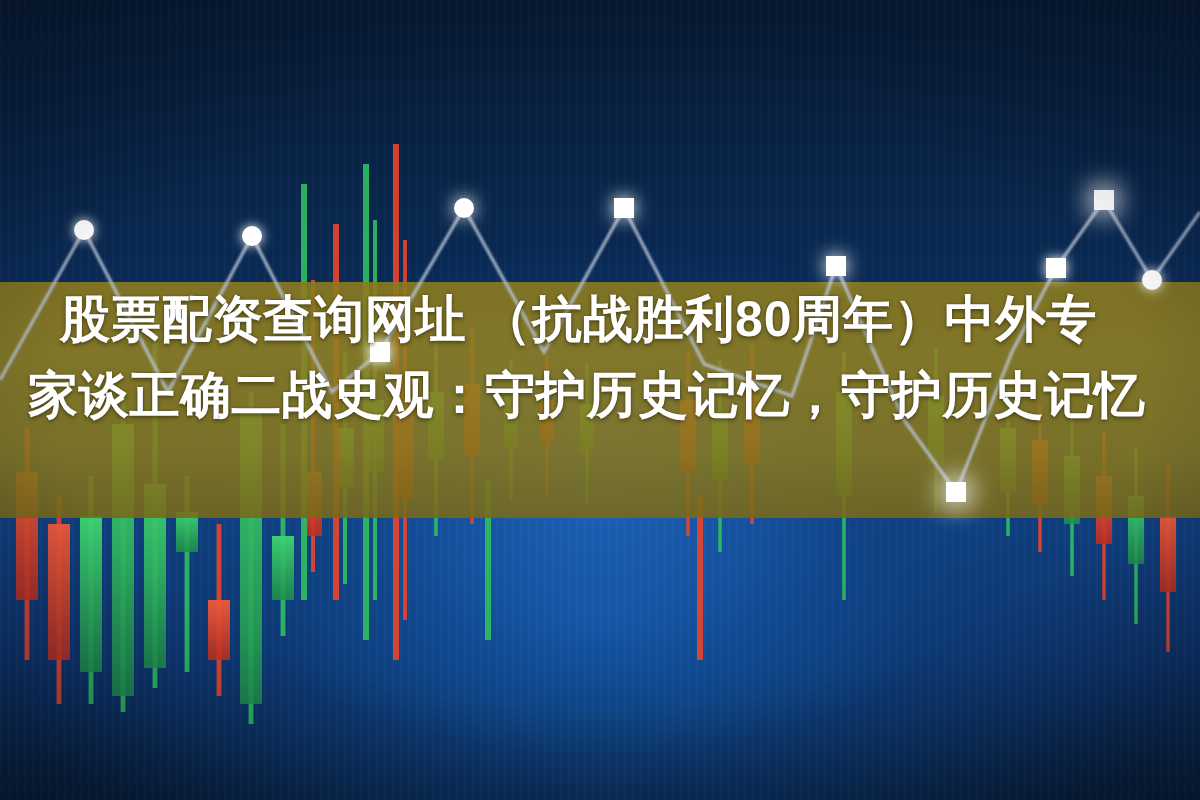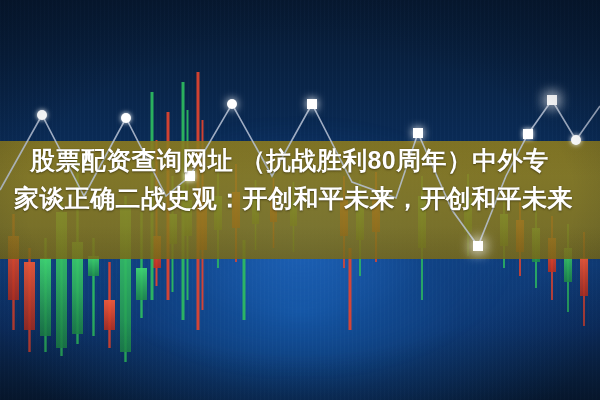--- a/index.html
+++ b/index.html
@@ -276,16 +276,16 @@
         <rect x="523" y="129" width="10" height="10" fill="#ffffff" filter="url(#mGlowLow)"></rect>
         <rect x="547" y="95" width="10" height="10" fill="#ffffff" filter="url(#mGlowHigh)"></rect>
         <circle cx="576" cy="140" r="5" fill="#ffffff" filter="url(#mGlowLow)"></circle>
       </g>
   </svg>
 
   <div class="bg-vignette"></div>
 
   <div class="headline">
     <div class="line line1">股票配资查询网址 （抗战胜利80周年）中外专</div>
-    <div class="line line2">家谈正确二战史观：开创和平未来，开创和平未来</div>
+    <div class="line line2">家谈正确二战史观：守护历史记忆，守护历史记忆</div>
   </div>
 
 </div>
 
 </body></html>

